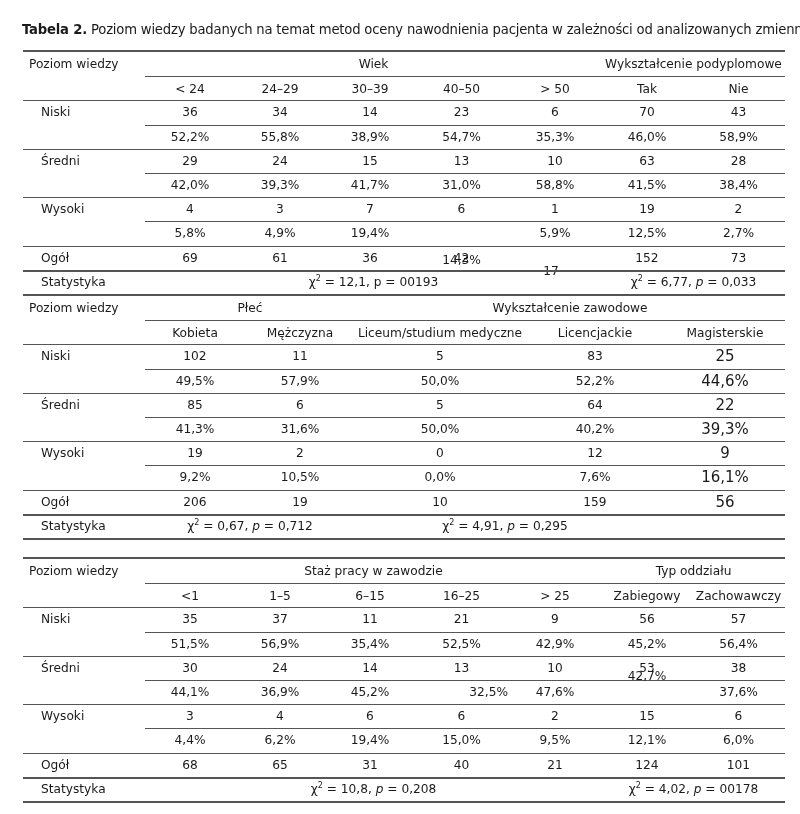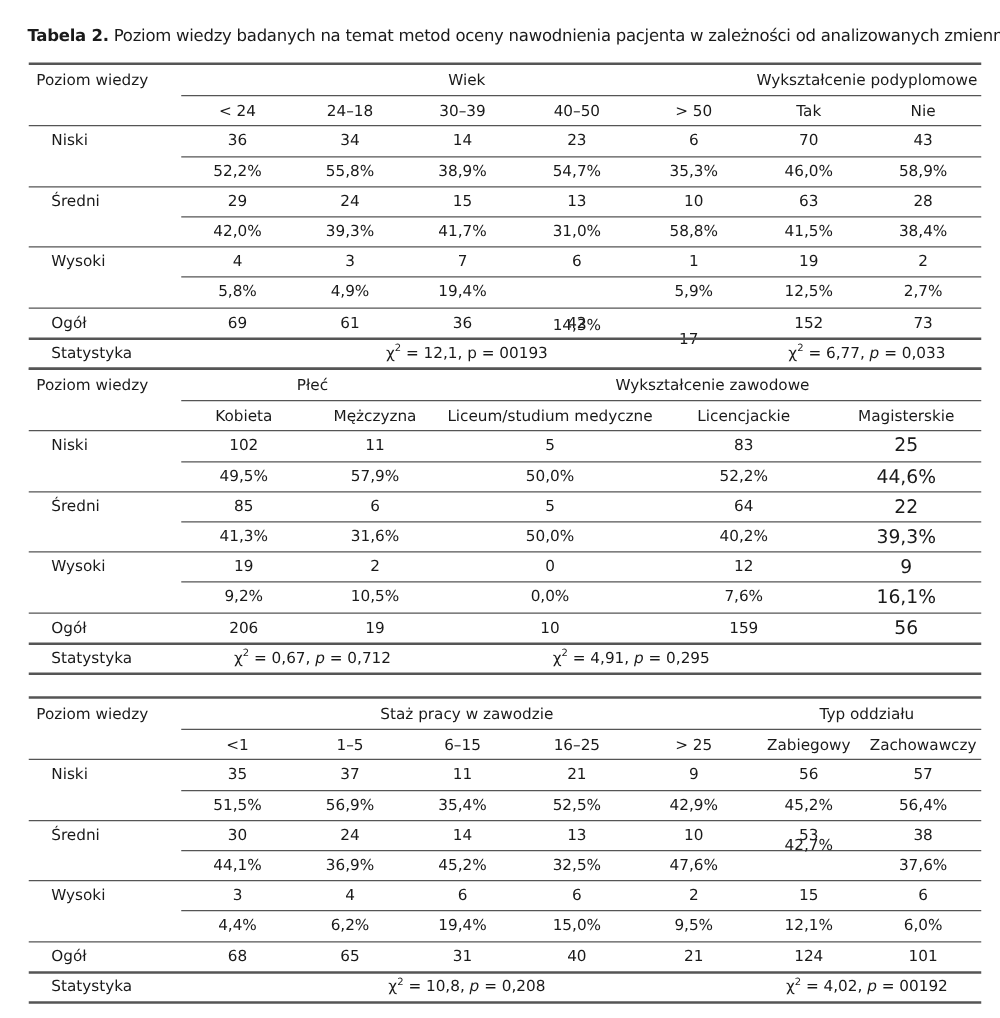--- a/index.html
+++ b/index.html
@@ -23,21 +23,21 @@
   <b>Tabela 2.</b><span> Poziom wiedzy badanych na temat metod oceny nawodnienia pacjenta w zależności od analizowanych zmiennych</span>
 </div>
 
 <div id="tables">
     <div class="line thick" style="left: 23px; width: 762px; top: 50px;"></div>
     <div class="cell lbl hdr" style="left: 29px; width: 120px; top: 52px;">Poziom wiedzy</div>
     <div class="cell hdr" style="left: 145px; width: 457px; top: 52px;">Wiek</div>
     <div class="cell hdr" style="left: 602px; width: 183px; top: 52px;">Wykształcenie podyplomowe</div>
     <div class="line " style="left: 145px; width: 640px; top: 76.2px;"></div>
     <div class="cell hdr" style="left: 145px; width: 90px; top: 77.2px;">&lt; 24</div>
-    <div class="cell hdr" style="left: 235px; width: 90px; top: 77.2px;">24–18</div>
+    <div class="cell hdr" style="left: 235px; width: 90px; top: 77.2px;">24–29</div>
     <div class="cell hdr" style="left: 325px; width: 90px; top: 77.2px;">30–39</div>
     <div class="cell hdr" style="left: 415px; width: 93px; top: 77.2px;">40–50</div>
     <div class="cell hdr" style="left: 508px; width: 94px; top: 77.2px;">&gt; 50</div>
     <div class="cell hdr" style="left: 602px; width: 90px; top: 77.2px;">Tak</div>
     <div class="cell hdr" style="left: 692px; width: 93px; top: 77.2px;">Nie</div>
     <div class="line " style="left: 23px; width: 762px; top: 100.4px;"></div>
     <div class="cell lbl" style="left: 41px; width: 110px; top: 100.4px;">Niski</div>
     <div class="cell " style="left: 145px; width: 90px; top: 100.4px;">36</div>
     <div class="cell " style="left: 235px; width: 90px; top: 100.4px;">34</div>
     <div class="cell " style="left: 325px; width: 90px; top: 100.4px;">14</div>
@@ -197,21 +197,21 @@
     <div class="cell " style="left: 235px; width: 90px; top: 655.8px;">24</div>
     <div class="cell " style="left: 325px; width: 90px; top: 655.8px;">14</div>
     <div class="cell " style="left: 415px; width: 93px; top: 655.8px;">13</div>
     <div class="cell " style="left: 508px; width: 94px; top: 655.8px;">10</div>
     <div class="cell " style="left: 602px; width: 90px; top: 655.8px;">53</div>
     <div class="cell " style="left: 692px; width: 93px; top: 655.8px;">38</div>
     <div class="line " style="left: 145px; width: 640px; top: 680px;"></div>
     <div class="cell " style="left: 145px; width: 90px; top: 680px;">44,1%</div>
     <div class="cell " style="left: 235px; width: 90px; top: 680px;">36,9%</div>
     <div class="cell " style="left: 325px; width: 90px; top: 680px;">45,2%</div>
-    <div class="cell " style="left: 415px; width: 93px; top: 680px;">32,5%</div>
+    <div class="cell " style="left: 415px; width: 93px; top: 680px; text-align: right;">32,5%</div>
     <div class="cell " style="left: 508px; width: 94px; top: 680px;">47,6%</div>
     <div class="cell " style="left: 602px; width: 90px; top: 664px;">42,7%</div>
     <div class="cell " style="left: 692px; width: 93px; top: 680px;">37,6%</div>
     <div class="line " style="left: 23px; width: 762px; top: 704.2px;"></div>
     <div class="cell lbl" style="left: 41px; width: 110px; top: 704.2px;">Wysoki</div>
     <div class="cell " style="left: 145px; width: 90px; top: 704.2px;">3</div>
     <div class="cell " style="left: 235px; width: 90px; top: 704.2px;">4</div>
     <div class="cell " style="left: 325px; width: 90px; top: 704.2px;">6</div>
     <div class="cell " style="left: 415px; width: 93px; top: 704.2px;">6</div>
     <div class="cell " style="left: 508px; width: 94px; top: 704.2px;">2</div>
@@ -230,15 +230,15 @@
     <div class="cell " style="left: 145px; width: 90px; top: 752.6px;">68</div>
     <div class="cell " style="left: 235px; width: 90px; top: 752.6px;">65</div>
     <div class="cell " style="left: 325px; width: 90px; top: 752.6px;">31</div>
     <div class="cell " style="left: 415px; width: 93px; top: 752.6px;">40</div>
     <div class="cell " style="left: 508px; width: 94px; top: 752.6px;">21</div>
     <div class="cell " style="left: 602px; width: 90px; top: 752.6px;">124</div>
     <div class="cell " style="left: 692px; width: 93px; top: 752.6px;">101</div>
     <div class="line thick" style="left: 23px; width: 762px; top: 776.8px;"></div>
     <div class="cell lbl" style="left: 41px; width: 110px; top: 776.8px;">Statystyka</div>
     <div class="cell" style="left: 145px; width: 457px; top: 776.8px;"><span>χ</span><sup>2</sup><span> = 10,8, </span><i>p</i><span> = 0,208</span></div>
-    <div class="cell" style="left: 602px; width: 183px; top: 776.8px;"><span>χ</span><sup>2</sup><span> = 4,02, </span><i>p</i><span> = 00192</span></div>
+    <div class="cell" style="left: 602px; width: 183px; top: 776.8px;"><span>χ</span><sup>2</sup><span> = 4,02, </span><i>p</i><span> = 00178</span></div>
     <div class="line thick" style="left: 23px; width: 762px; top: 801px;"></div>
   </div>
 
 </body></html>

